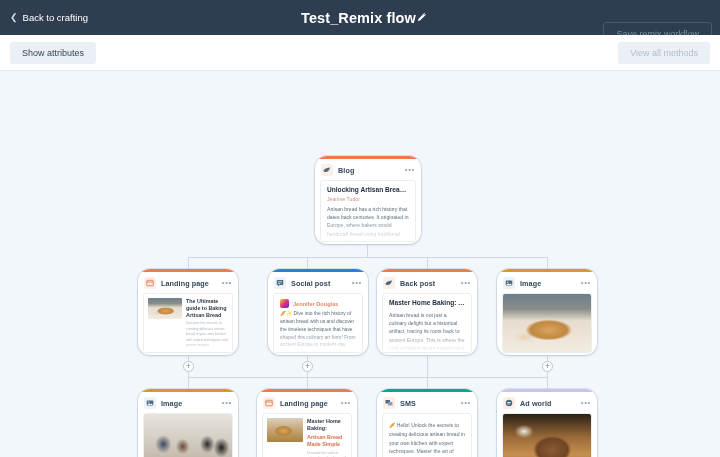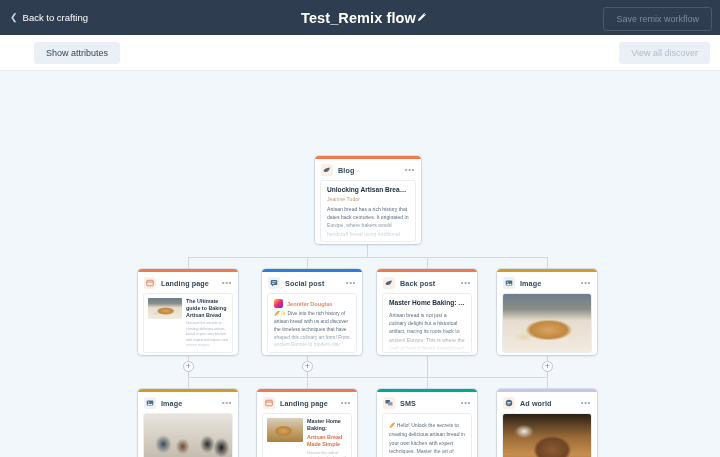--- a/index.html
+++ b/index.html
@@ -28,37 +28,36 @@
     position: absolute; left: 8px; right: 0;
     display: flex; align-items: center; justify-content: center;
     pointer-events: none;
   }
   .flow-title {
     color: #ffffff; font-size: 14.5px; font-weight: 600;
     letter-spacing: .1px;
   }
   .pencil-icon { pointer-events: auto; cursor: pointer; display:flex; }
   .save-btn {
-    position: absolute; right: 8px; top: 7px;
+    position: absolute; right: 8px; top: 22px;
     height: 24px; padding: 0 12px;
     border: 1px solid #4a5a6e; border-radius: 3px;
     background: transparent; color: #7c8ca0;
     font-size: 9px; font-family: inherit;
     display: flex; align-items: center; justify-content: center;
     cursor: default;
   }
 
   
   .subbar {
     height: 36px; width: 720px;
     background: #ffffff;
     border-bottom: 1px solid #e5eaf0;
     display: flex; align-items: center;
     position: relative;
-    padding-left: 24px;
   }
   .attr-btn {
     margin-left: 10px;
     height: 22px; padding: 0 12px;
     background: #eaf0f6; border: none; border-radius: 3px;
     color: #33475b; font-size: 9px; font-family: inherit;
     cursor: pointer;
     display: flex; align-items: center;
   }
   .view-btn {
@@ -89,21 +88,21 @@
     background: #ffffff; border: 1px solid #b9c6d4;
     color: #7b8fa3; font-size: 9px; line-height: 9px;
     display: flex; align-items: center; justify-content: center;
     cursor: pointer; z-index: 4;
   }
 
   
   .card {
     position: absolute;
     background: #ffffff;
-    border-radius: 4px;
+    border-radius: 12px;
     box-shadow: 0 1px 3px rgba(45,62,80,.16), 0 0 0 1px rgba(203,214,226,.55);
     overflow: hidden;
     z-index: 3;
     cursor: pointer;
   }
   .card-top { height: 3px; width: 100%; }
   .card-head {
     display: flex; align-items: center;
     padding: 5px 6px 4px 6px;
     gap: 5px;
@@ -222,21 +221,21 @@
         <path d="M11.2 2.5l2.3 2.3" stroke="#2e3e50" stroke-width="1" fill="none"></path>
       </svg>
     </span>
   </div>
 
   <button class="save-btn">Save remix workflow</button>
 </div>
 
 <div class="subbar">
   <button class="attr-btn">Show attributes</button>
-  <button class="view-btn">View all discover</button>
+  <button class="view-btn">View all methods</button>
 </div>
 
 <div class="canvas">
 
   <div class="line v" style="left:367px; top:172px; height:14px;"></div>
   <div class="line h" style="left:188px; top:186px; width:359px;"></div>
   <div class="line v" style="left:188px; top:186px; height:12px;"></div>
   <div class="line v" style="left:307px; top:186px; height:12px;"></div>
   <div class="line v" style="left:427px; top:186px; height:12px;"></div>
   <div class="line v" style="left:547px; top:186px; height:12px;"></div>
@@ -299,21 +298,21 @@
       </div>
       <div class="lp-row lp-band">
         
         
       </div>
 
       <div class="fade" style="height:10px;"></div>
     </div>
   </div>
 
-  <div class="card" style="left:262px; top:198px; width:100px; height:86px;">
+  <div class="card" style="left:268px; top:198px; width:100px; height:86px;">
     <div class="card-top" style="background:#2e7ed8;"></div>
     <div class="card-head">
       <span class="card-icon" style="background:#eef2f7;">
         <svg width="8" height="8" viewBox="0 0 16 16">
             <rect x="1.5" y="2" width="13" height="10" rx="1.5" fill="#4a6b84"></rect>
             <path d="M4 12l0 3 3-3z" fill="#4a6b84"></path>
             <rect x="4" y="5" width="8" height="1.4" fill="#ffffff"></rect>
             <rect x="4" y="8" width="5" height="1.4" fill="#ffffff"></rect>
           </svg>
       </span>

